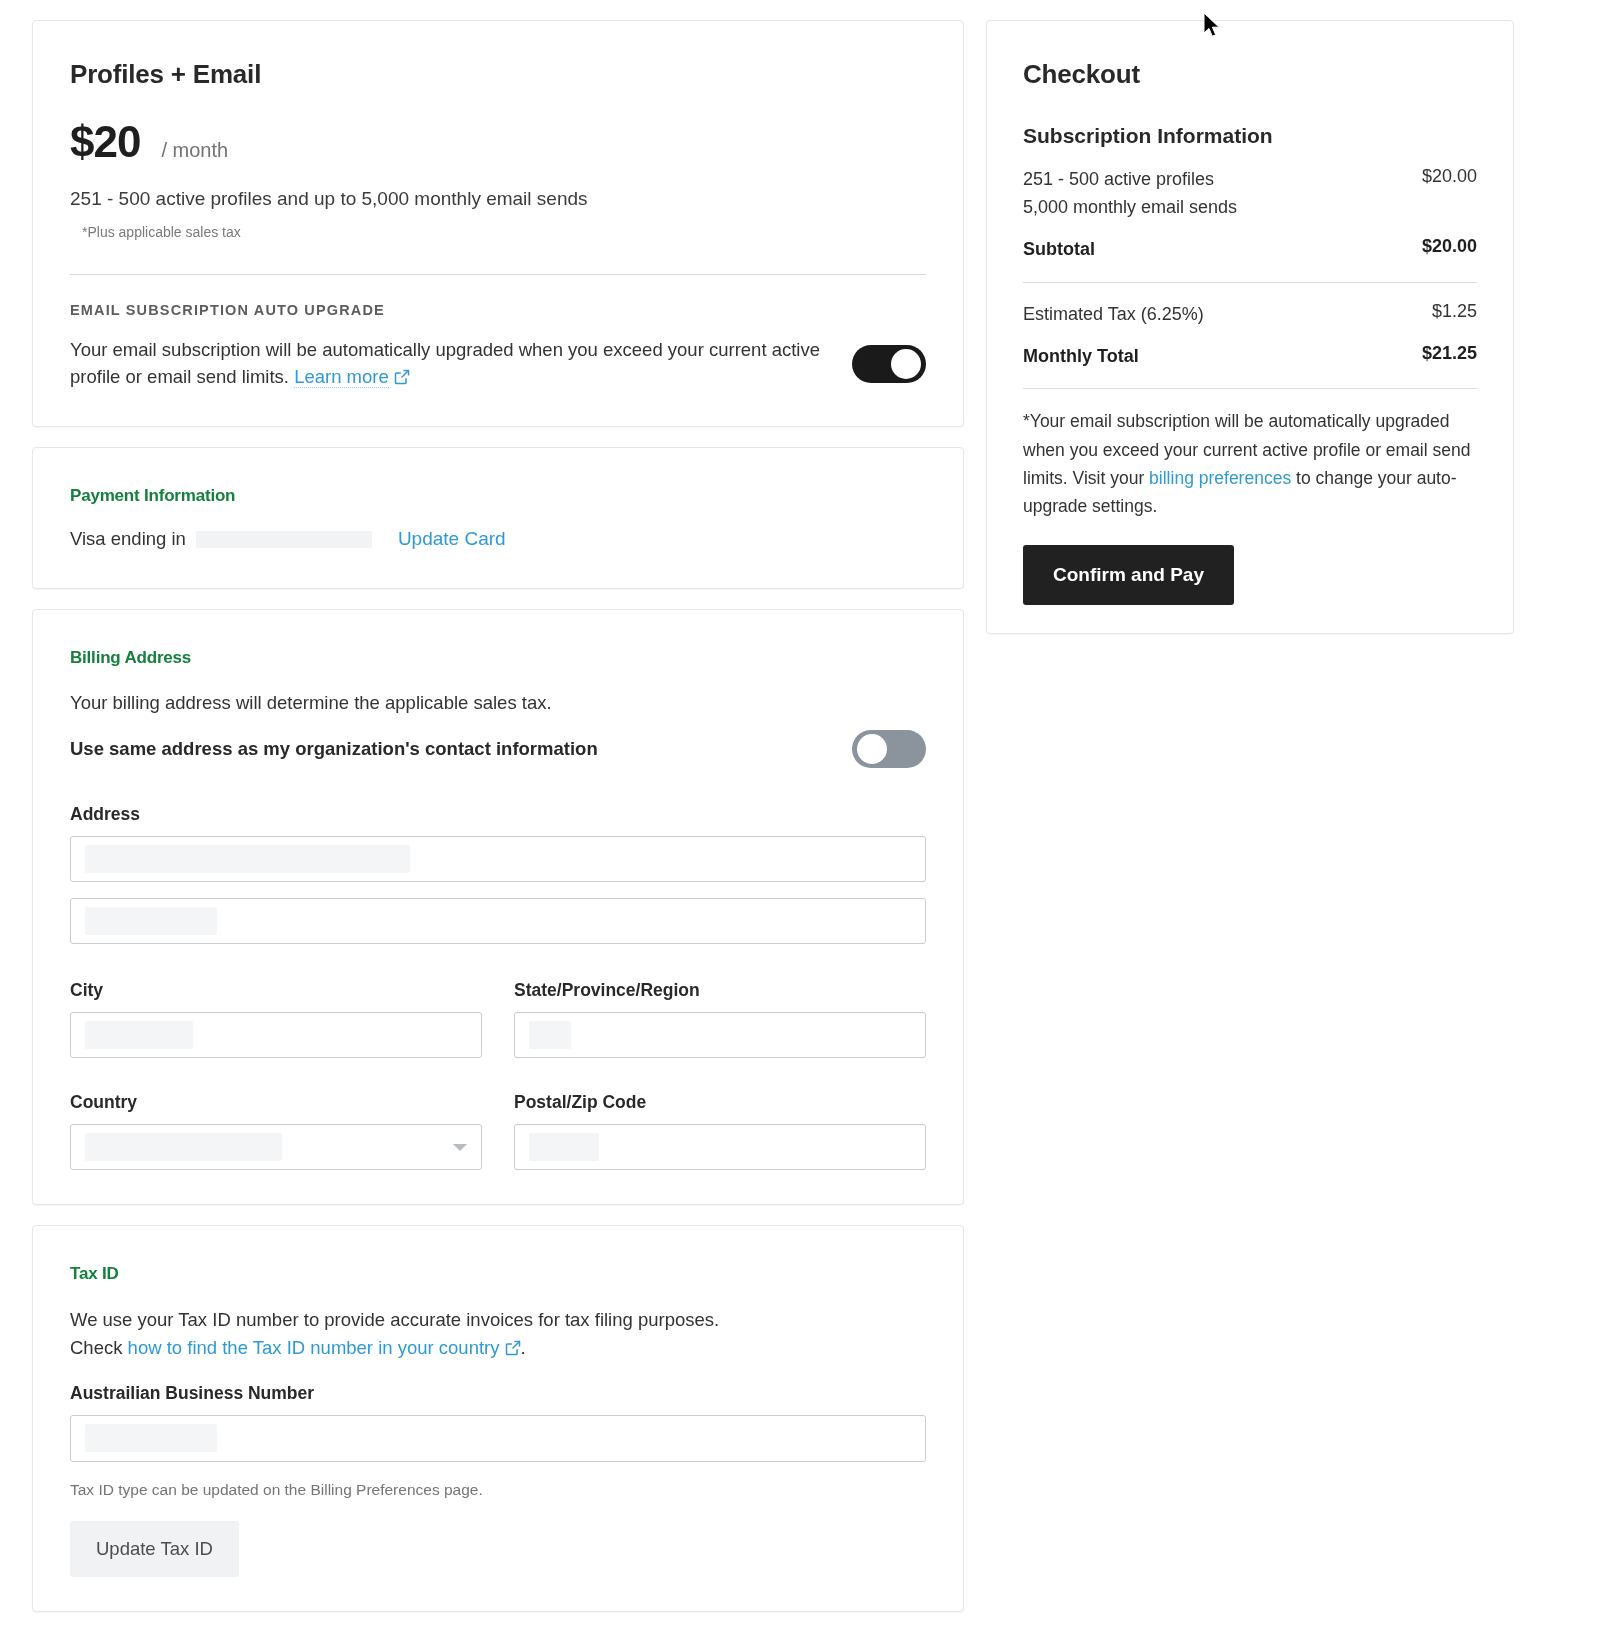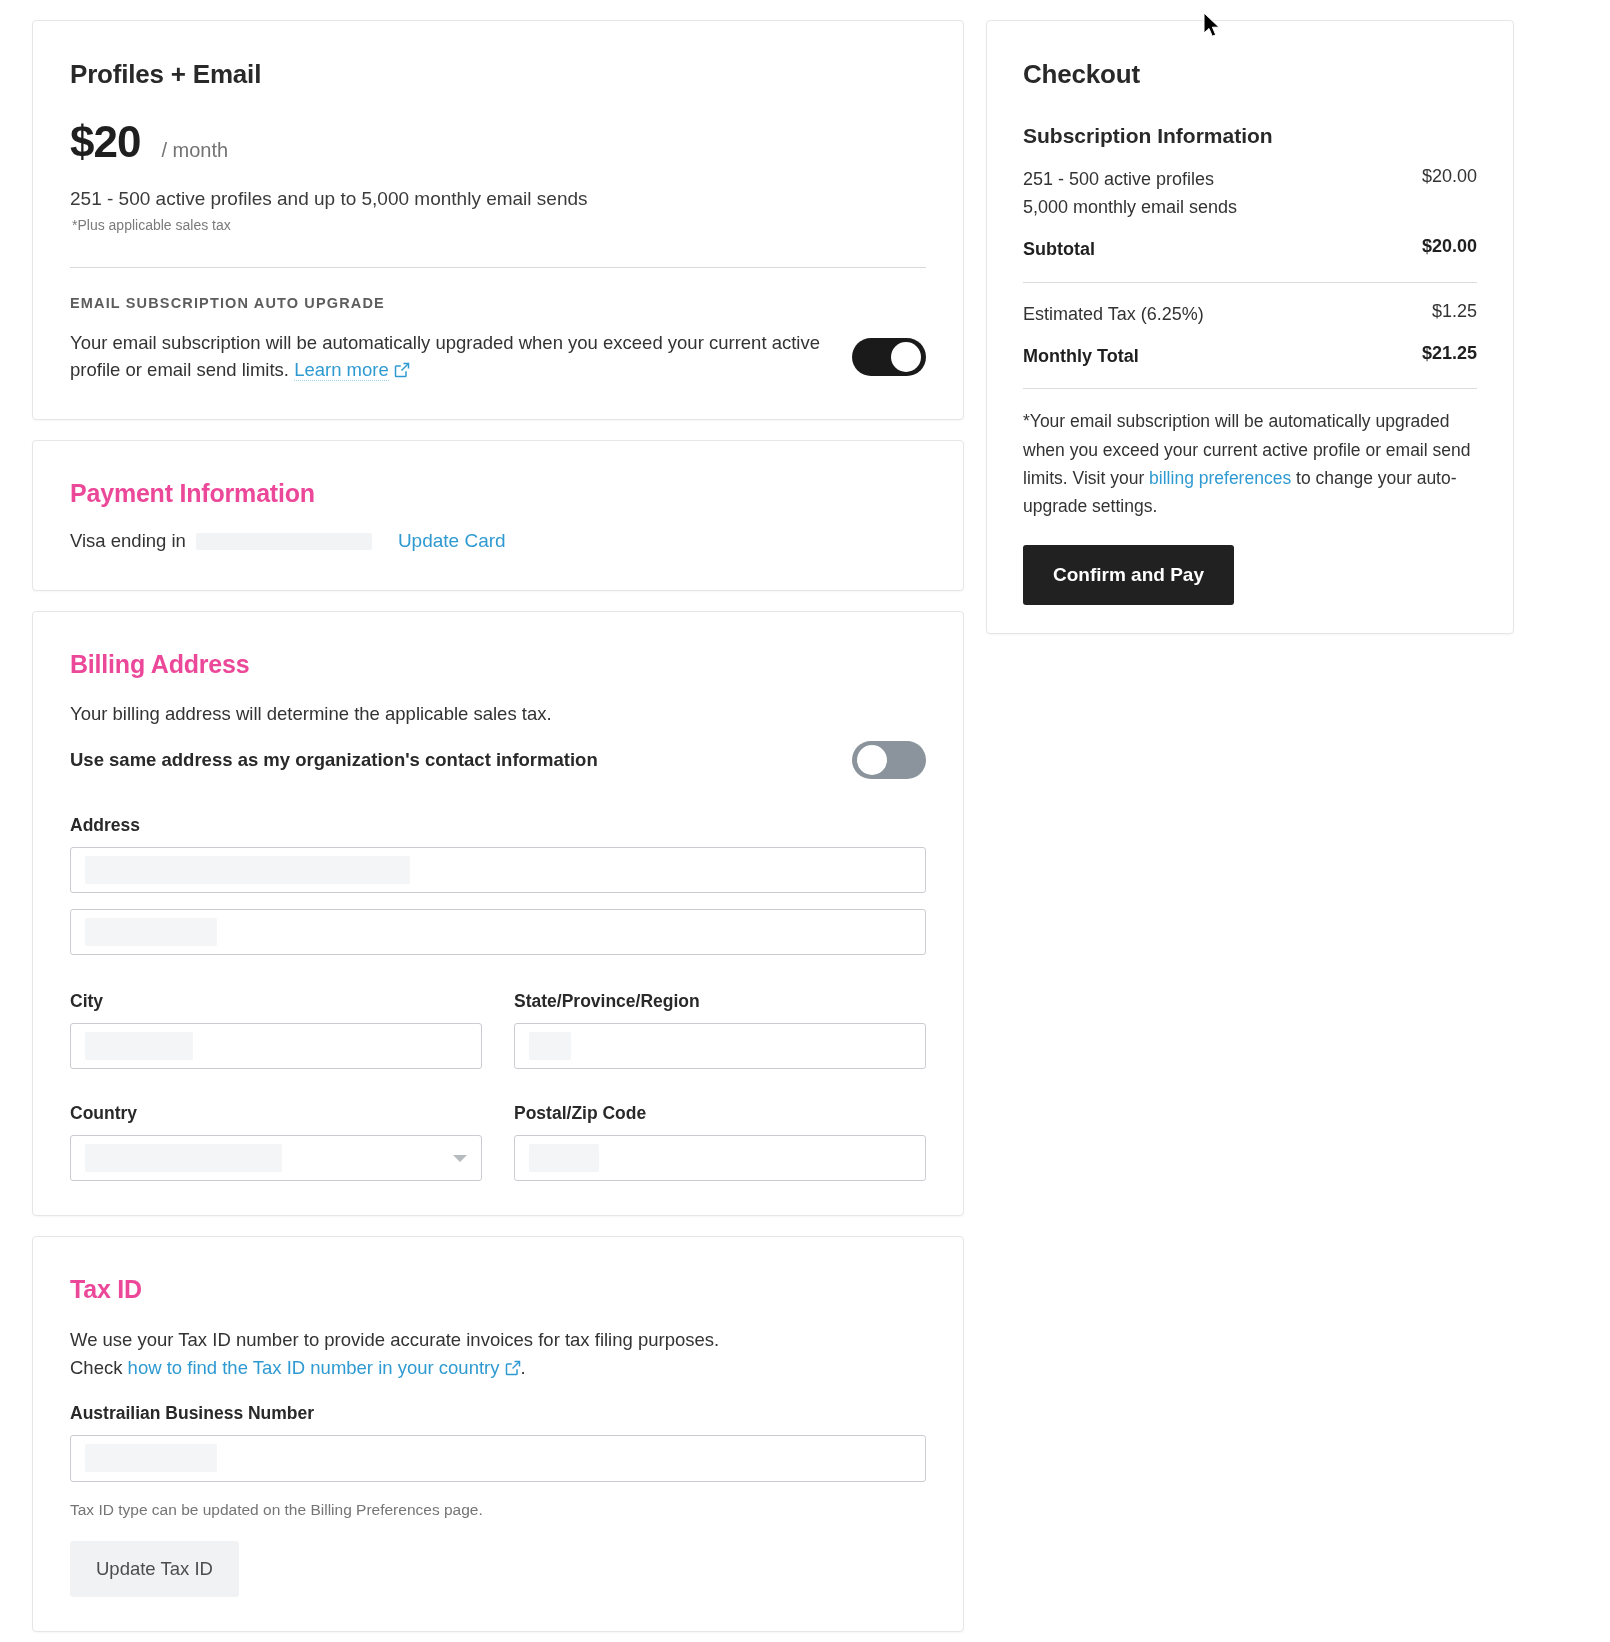--- a/index.html
+++ b/index.html
@@ -55,21 +55,21 @@
   }
   .plan-desc {
     font-size: 19px;
     color: #3b3b3b;
     line-height: 1.35;
     margin: 0 0 5px 0;
   }
   .plan-note {
     font-size: 14px;
     color: #7a7a7a;
-    margin: 2px;
+    margin: 12px;
   }
   .divider {
     border: none;
     border-top: 1px solid #d9d9d9;
     margin: 34px 0 27px 0;
   }
   .sec-eyebrow {
     font-size: 14.5px;
     letter-spacing: 1.15px;
     font-weight: 600;
@@ -121,23 +121,23 @@
     width: 30px;
     height: 30px;
     border-radius: 50%;
     background: #ffffff;
   }
   .toggle.on .knob { right: 5px; }
   .toggle.off .knob { left: 5px; }
 
   
   .sec-title {
-    font-size: 25px;
-    font-weight: 700;
-    color: #ec4899;
+    font-size: 17px;
+    font-weight: 700;
+    color: #15803d;
     letter-spacing: -0.2px;
     margin: 0 0 22px 0;
   }
   .sec-sub {
     font-size: 18.5px;
     color: #333333;
     margin: 0 0 14px 0;
     line-height: 1.4;
   }
 

